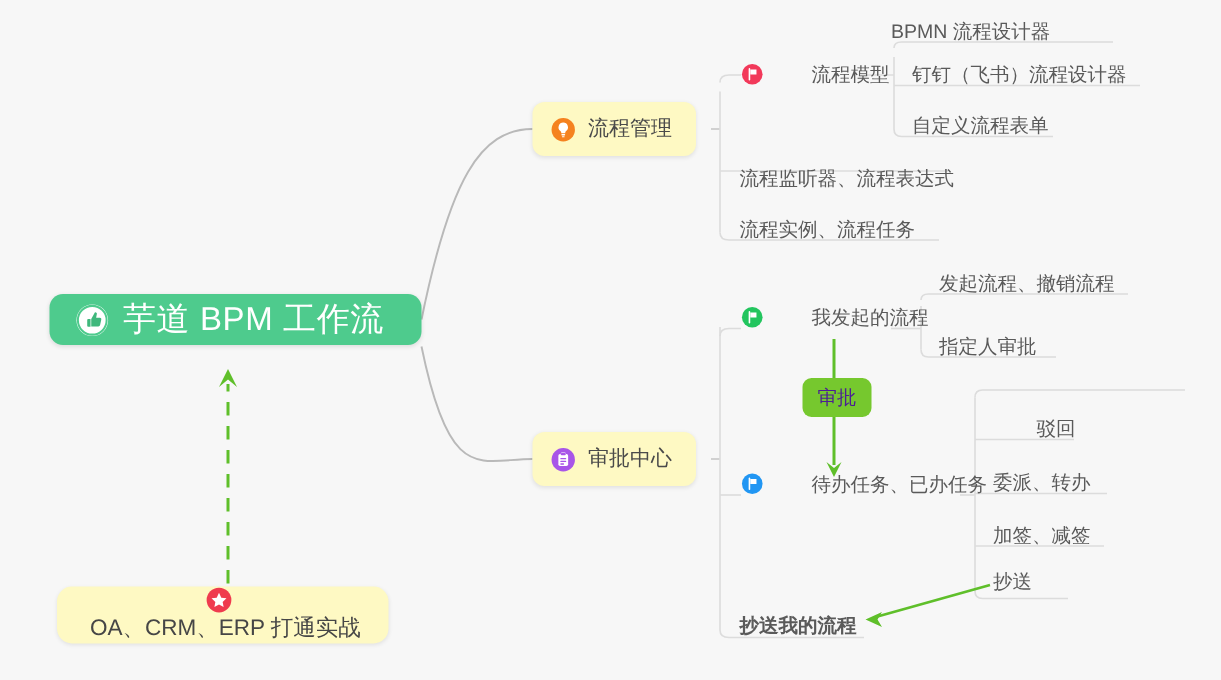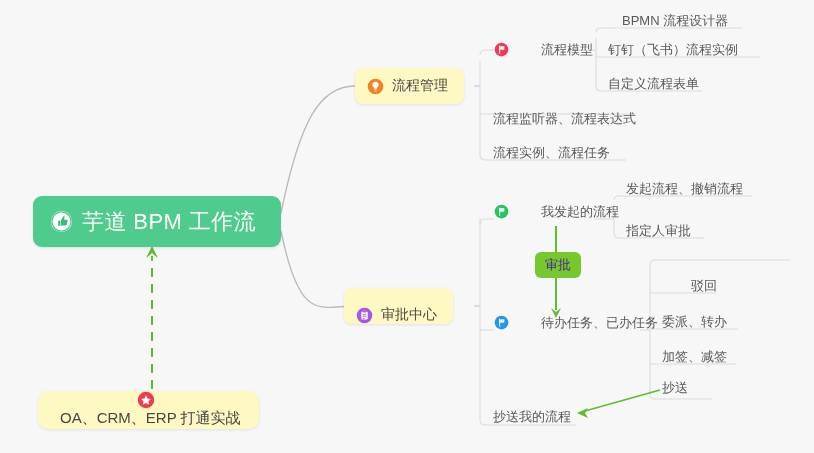--- a/index.html
+++ b/index.html
@@ -20,21 +20,21 @@
     position: absolute;
     left: 0; top: 0;
     width: 814px; height: 453px;
     pointer-events: none;
   }
 
   
   .root-node {
     position: absolute;
     left: 33px; top: 196px;
-    width: 248px; height: 51px;
+    width: 248px; height: 34px;
     background: #4ecb8d;
     border-radius: 9px;
     display: flex;
     align-items: center;
     padding-left: 17px;
     box-shadow: 0 1px 3px rgba(0,0,0,0.10);
   }
   .root-label {
     color: #ffffff;
     font-size: 22px;
@@ -54,21 +54,21 @@
     padding: 0 16px 0 12px;
     box-shadow: 0 1px 3px rgba(0,0,0,0.09);
     white-space: nowrap;
   }
   .pill-label {
     font-size: 14px;
     color: #4a4a4a;
     margin-left: 8px;
   }
   #pill-process { left: 355px; top: 68px; }
-  #pill-approval { left: 344px; top: 288px; align-items: flex-end; }
+  #pill-approval { left: 355px; top: 288px; }
   #pill-callout {
     left: 38px; top: 391px;
     height: 38px;
     border-radius: 10px;
     padding: 0 18px 0 14px;
     flex-direction: column;
   }
   #pill-callout .pill-label { font-size: 15px; color: #464646; }
 
   
@@ -202,25 +202,25 @@
     <span class="ic">
       <svg width="15" height="15" viewBox="0 0 24 24">
         <circle cx="12" cy="12" r="11" fill="#f2395a"></circle>
         <path d="M9 6.3 v11.6" stroke="#ffffff" stroke-width="1.7" stroke-linecap="round"></path>
         <path d="M9.9 6.9 h6.6 v5.4 h-6.6 z" fill="#ffffff"></path>
       </svg>
     </span>
     <span class="leaf-text">流程模型</span>
   </div>
 
-  <div class="leaf" style="left:615px; top:12px;">
+  <div class="leaf" style="left:587px; top:12px;">
     <span class="leaf-text">BPMN 流程设计器</span>
   </div>
   <div class="leaf" style="left:601px; top:41px;">
-    <span class="leaf-text">钉钉（飞书）流程实例</span>
+    <span class="leaf-text">钉钉（飞书）流程设计器</span>
   </div>
   <div class="leaf" style="left:601px; top:75px;">
     <span class="leaf-text">自定义流程表单</span>
   </div>
 
   <div class="leaf" style="left:486px; top:110px;">
     <span class="leaf-text">流程监听器、流程表达式</span>
   </div>
   <div class="leaf" style="left:486px; top:144px;">
     <span class="leaf-text">流程实例、流程任务</span>
@@ -264,21 +264,21 @@
   <div class="leaf" style="left:655px; top:313px;">
     <span class="leaf-text">委派、转办</span>
   </div>
   <div class="leaf" style="left:655px; top:348px;">
     <span class="leaf-text">加签、减签</span>
   </div>
   <div class="leaf" style="left:655px; top:379px;">
     <span class="leaf-text">抄送</span>
   </div>
 
-  <div class="leaf" style="left:486px; top:408px;">
+  <div class="leaf" style="left:486px; top:408px;font-weight:bold;">
     <span class="leaf-text">抄送我的流程</span>
   </div>
 
   <div class="pill" id="pill-callout">
     <span class="ic">
       <svg width="18" height="18" viewBox="0 0 24 24">
         <circle cx="12" cy="12" r="11" fill="#ef3b4e"></circle>
         <path d="M12 5.6 l2.05 4.3 l4.6 0.6 l-3.4 3.2 l0.85 4.6 l-4.1 -2.25 l-4.1 2.25 l0.85 -4.6 l-3.4 -3.2 l4.6 -0.6 z" fill="#ffffff"></path>
       </svg>
     </span>

